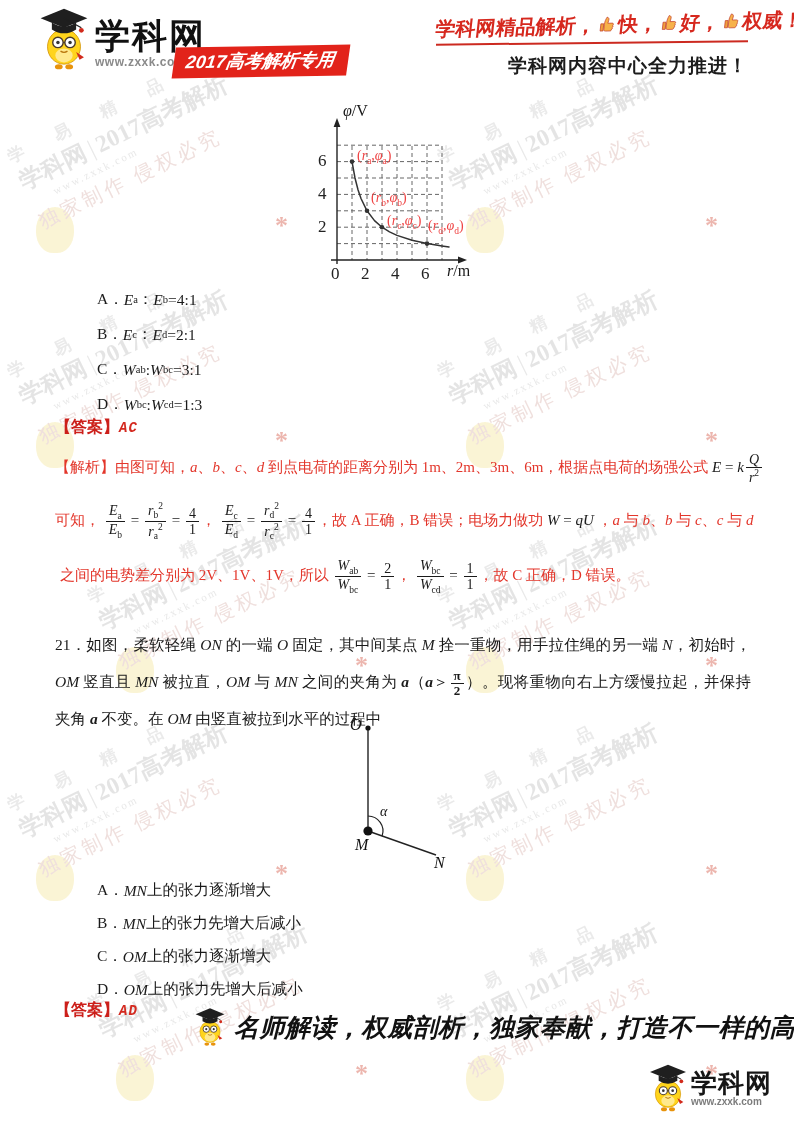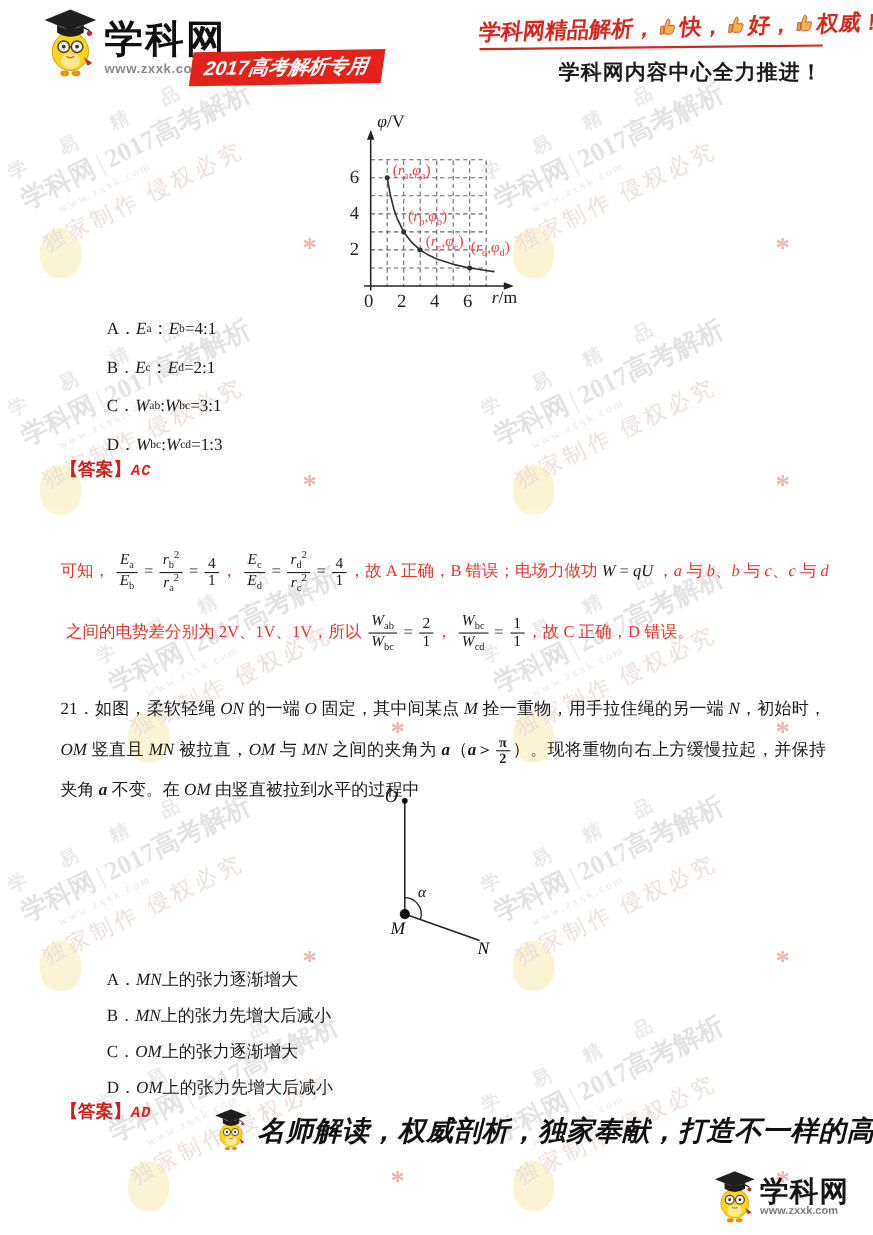--- a/index.html
+++ b/index.html
@@ -304,20 +304,24 @@
     <div class="opt">A．<i>E</i><sub>a</sub>：<i>E</i><sub>b</sub>=4:1</div>
     <div class="opt">B．<i>E</i><sub>c</sub>：<i>E</i><sub>d</sub>=2:1</div>
     <div class="opt">C．<i>W</i><sub>ab</sub>:<i>W</i><sub>bc</sub>=3:1</div>
     <div class="opt">D．<i>W</i><sub>bc</sub>:<i>W</i><sub>cd</sub>=1:3</div>
   </div>
 
   <div class="abs ans-row" style="left:55px;top:417px">
     <span class="ans-label">【答案】</span><span class="ans-val">AC</span>
   </div>
 
+  <div class="abs ana" style="left:55px;top:442px">【解析】由图可知，<i>a</i>、<i>b</i>、<i>c</i>、<i>d</i> 到点电荷的距离分别为 1m、2m、3m、6m，根据点电荷的场强公式 <span class="m"><i>E</i> = <i>k</i><span class="fr">
+          <span class="nu"><i>Q</i></span>
+          <span class="de"><i>r</i><sup>2</sup></span>
+        </span></span></div>
   <div class="abs ana" style="left:55px;top:495px">可知， <span class="m"><span class="fr">
           <span class="nu"><i>E</i><sub>a</sub></span>
           <span class="de"><i>E</i><sub>b</sub></span>
         </span> = <span class="fr">
           <span class="nu"><i>r</i><sub>b</sub><sup>2</sup></span>
           <span class="de"><i>r</i><sub>a</sub><sup>2</sup></span>
         </span> = <span class="fr">
           <span class="nu">4</span>
           <span class="de">1</span>
         </span></span>， <span class="m"><span class="fr">

